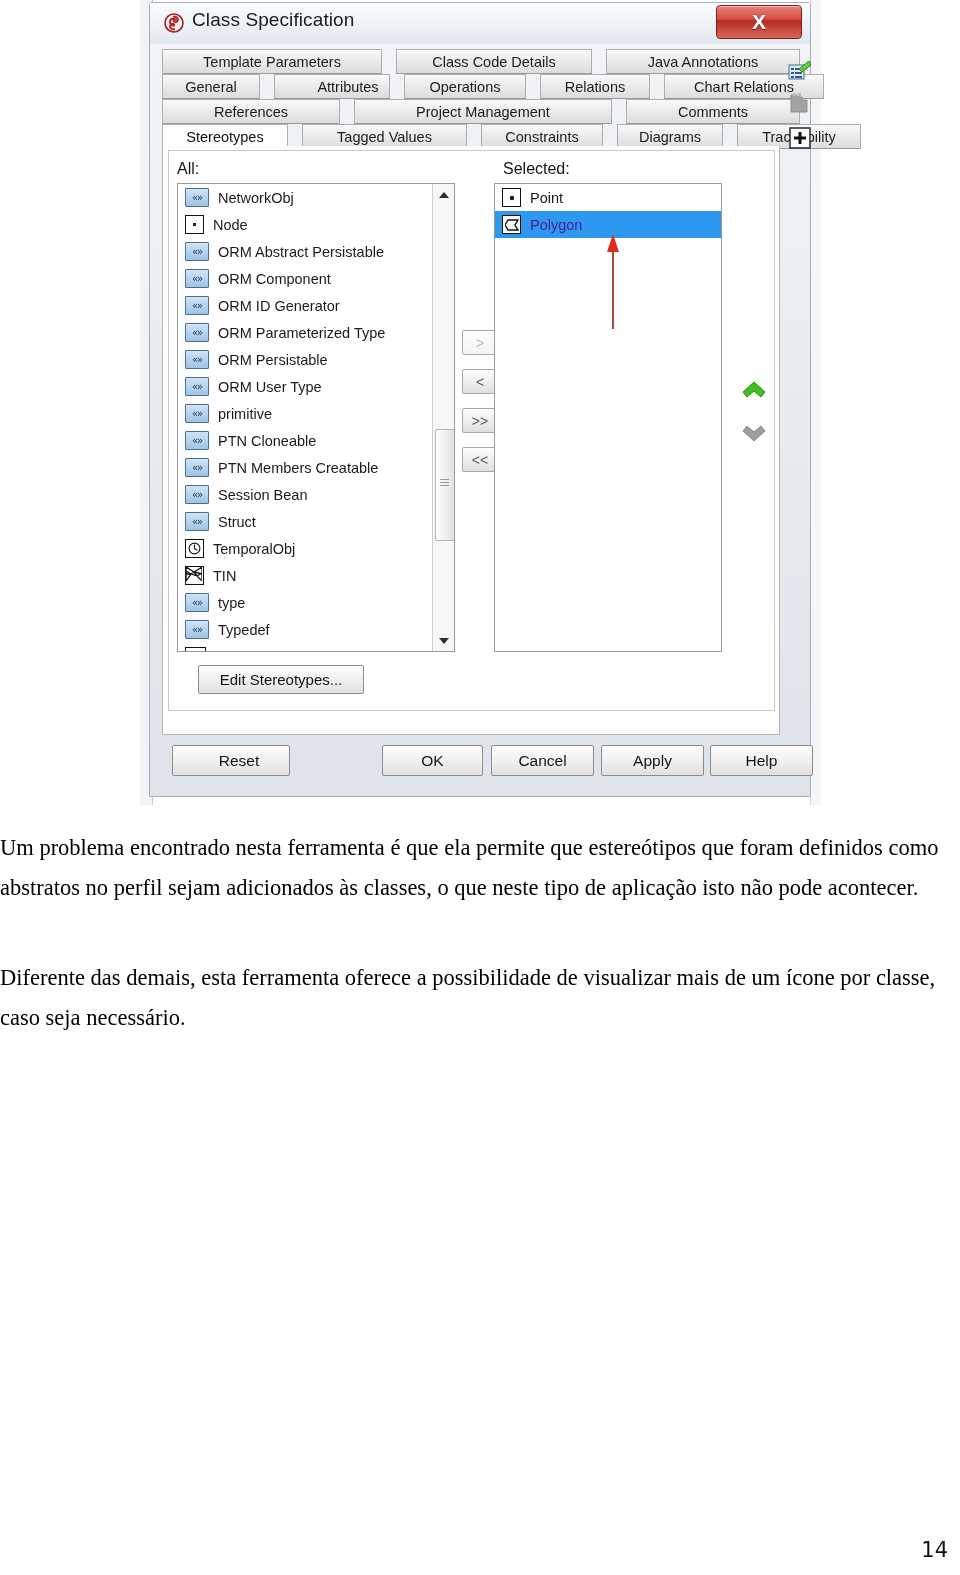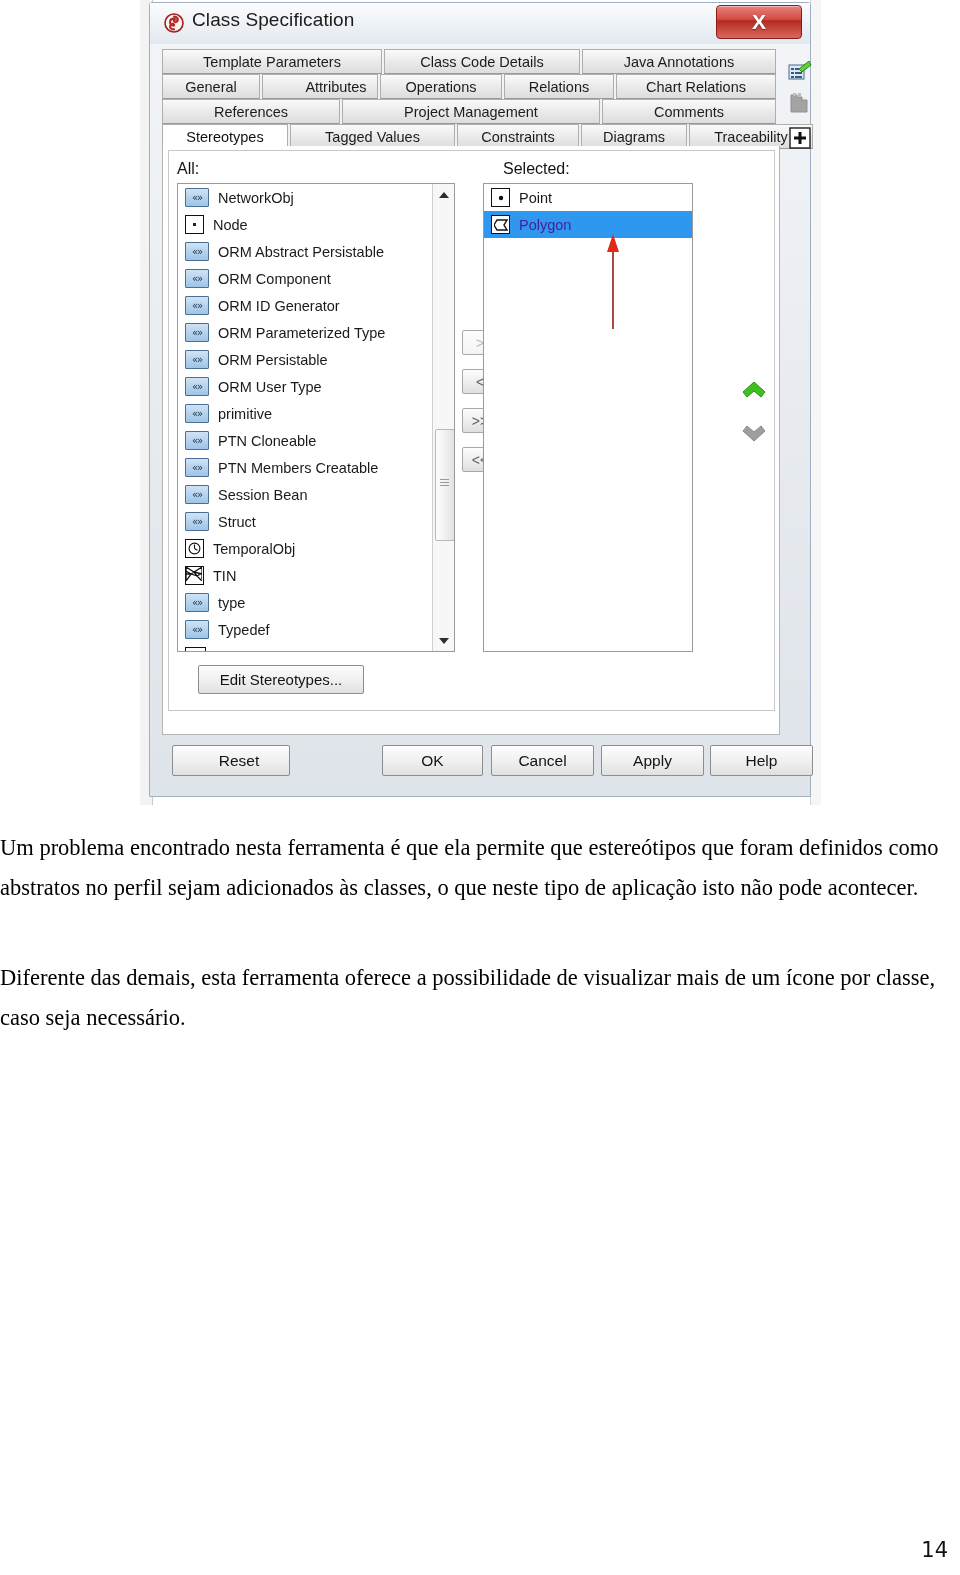--- a/index.html
+++ b/index.html
@@ -92,21 +92,21 @@
 
   
   .tabzone {
     position: absolute;
     left: 12px; top: 46px;
     width: 618px; height: 45px;
   }
   .tabrow {
     display: flex;
     height: 25px;
-    gap: 0px;
+    gap: 12px;
   }
   .tab {
     position: relative;
     flex: none;
     height: 25px;
     line-height: 24px;
     box-sizing: border-box;
     background: linear-gradient(#fafafa, #e9e9e9 55%, #dddddd);
     border: 1px solid #aeaeae;
     border-bottom: 1px solid #9a9a9a;
@@ -156,22 +156,22 @@
     background: #ffffff;
     border: 1px solid #9a9a9a;
     box-sizing: border-box;
     overflow: hidden;
   }
   .list-all {
     left: 14px; top: 37px;
     width: 278px; height: 469px;
   }
   .list-sel {
-    left: 320px; top: 37px;
-    width: 210px; height: 469px;
+    left: 331px; top: 37px;
+    width: 228px; height: 469px;
   }
 
   .li {
     display: flex;
     align-items: center;
     height: 27px;
     padding-left: 7px;
     font-size: 14.5px;
     color: #1a1a1a;
     white-space: nowrap;

